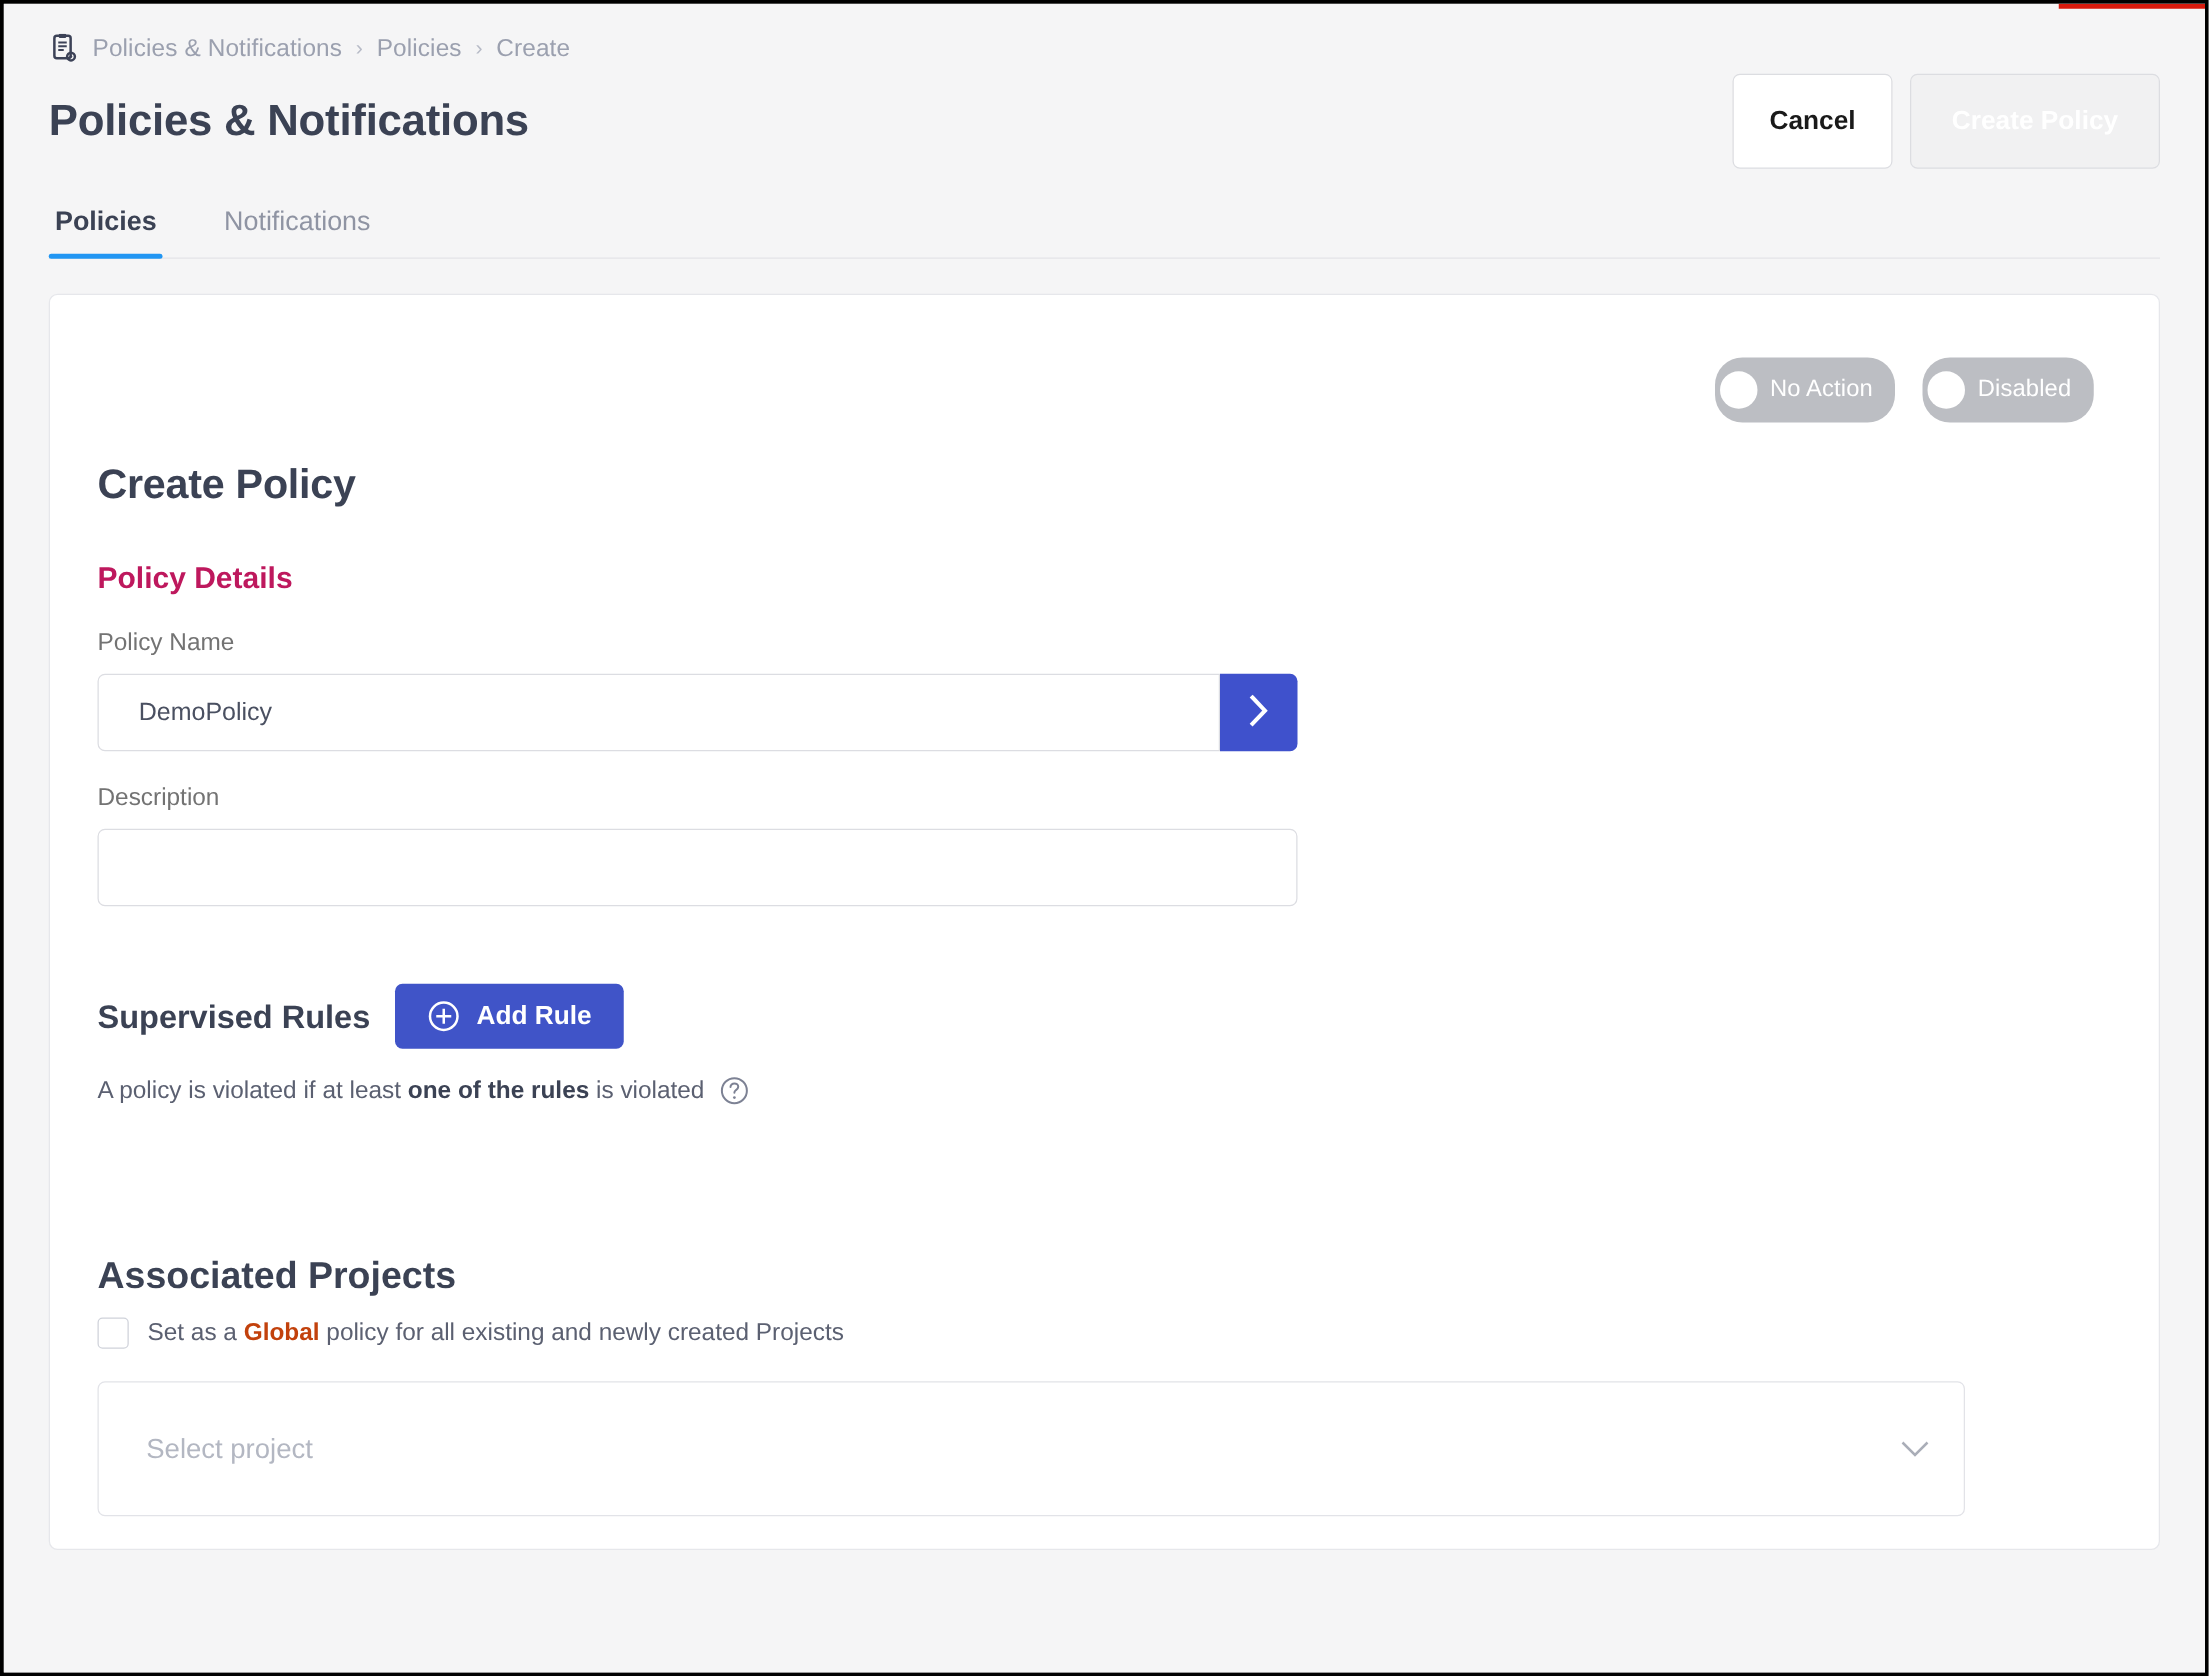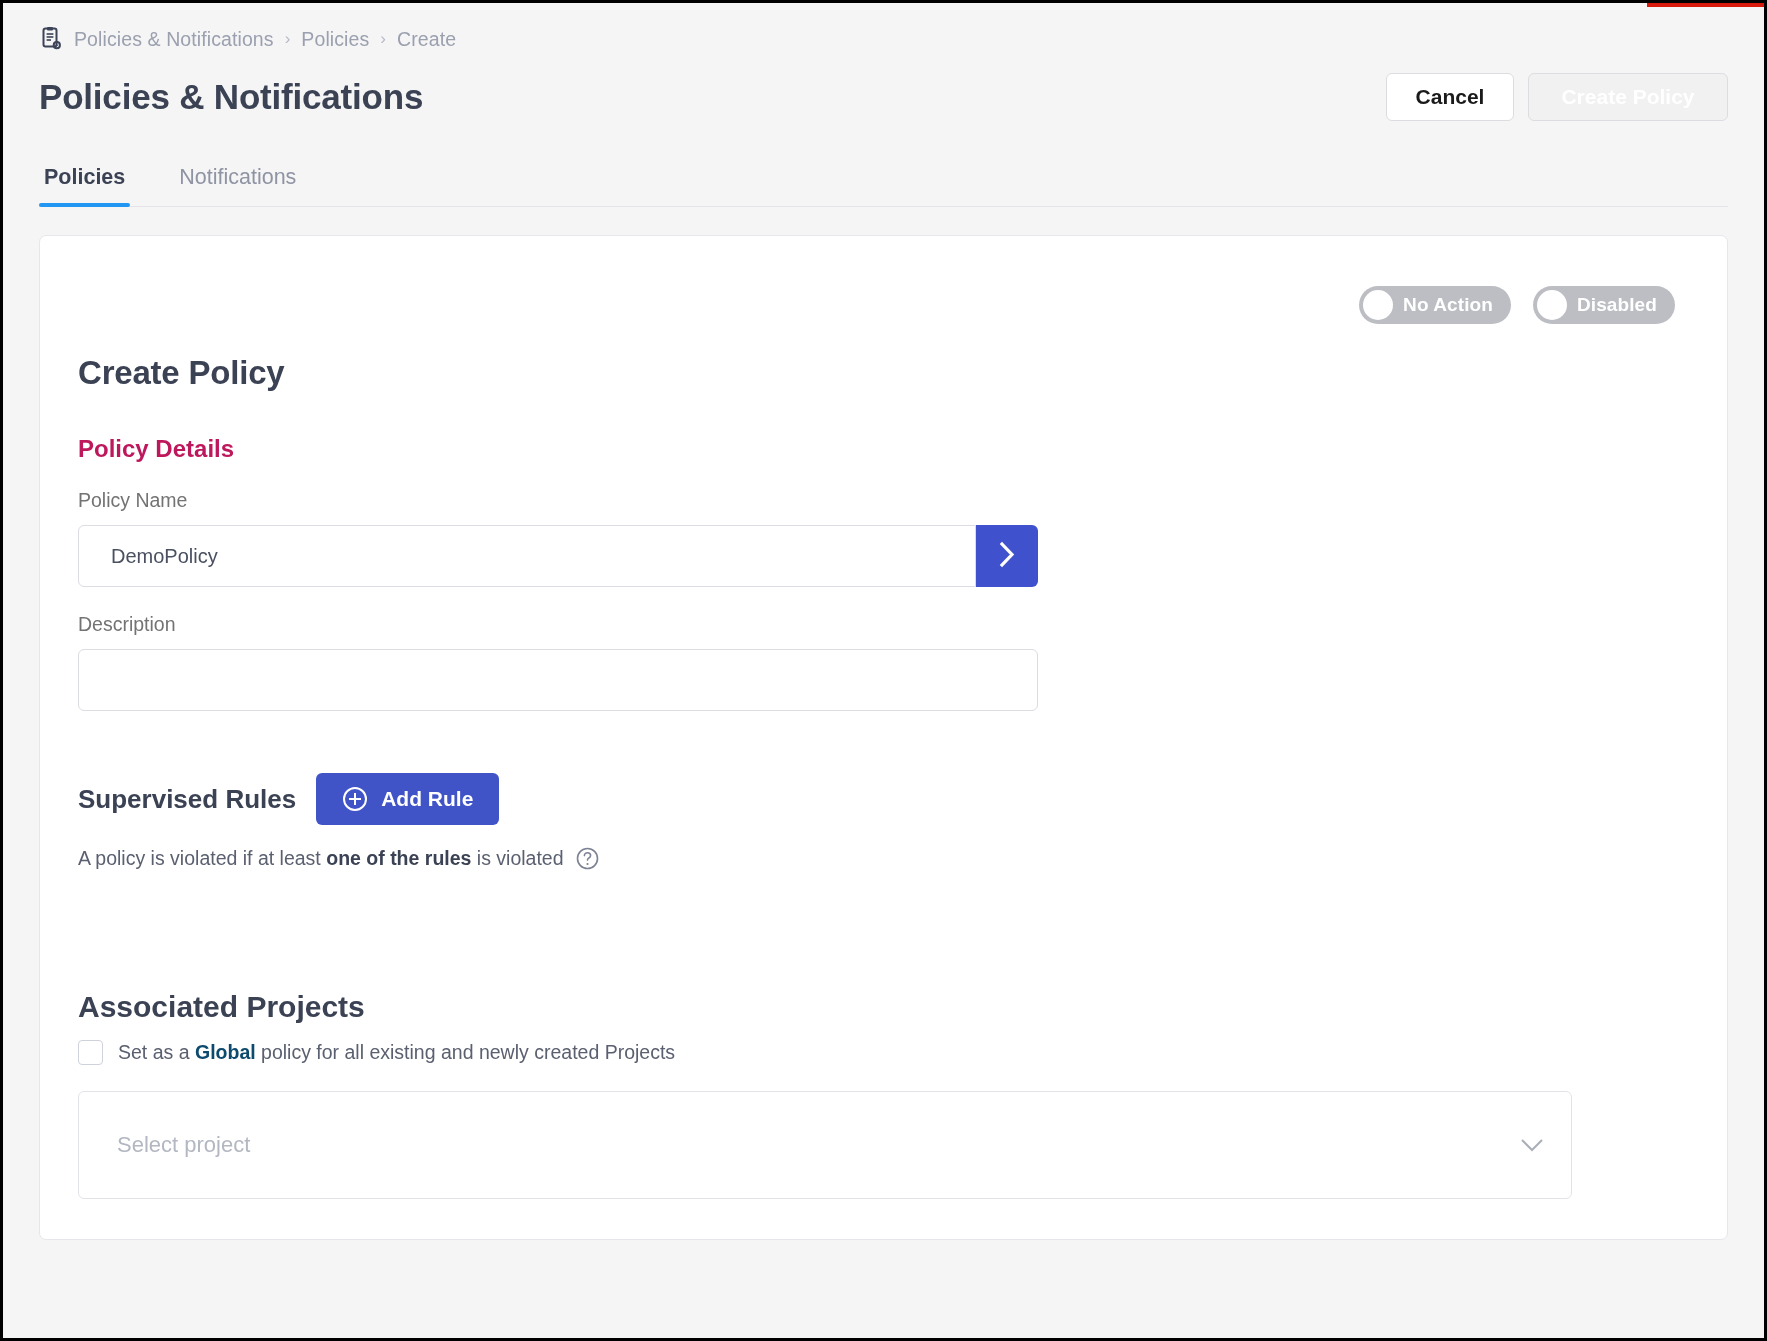--- a/index.html
+++ b/index.html
@@ -82,21 +82,21 @@
   .header-actions {
     display: flex;
     align-items: center;
     gap: 14px;
   }
   .btn {
     font-family: "Liberation Sans", sans-serif;
     font-size: 21px;
     font-weight: bold;
     border-radius: 6px;
-    height: 48px;
+    height: 76px;
     padding: 0 12px;
     cursor: pointer;
     white-space: nowrap;
   }
   .btn-cancel {
     background: #ffffff;
     border: 1px solid #dcdde1;
     color: #1a1a1a;
     min-width: 128px;
   }
@@ -154,25 +154,24 @@
     justify-content: flex-end;
     gap: 22px;
     padding-top: 16px;
     padding-right: 14px;
   }
   .toggle {
     display: inline-flex;
     align-items: center;
     background: #bcbec3;
     border-radius: 22px;
-    height: 38px;
+    height: 52px;
     padding: 0 18px 0 4px;
     cursor: pointer;
     gap: 10px;
-    font-weight: bold;
   }
   .toggle-knob {
     width: 30px;
     height: 30px;
     border-radius: 50%;
     background: #ffffff;
     flex: none;
   }
   .toggle-label {
     font-size: 19px;
@@ -318,21 +317,21 @@
     border: 1px solid #cfd2da;
     border-radius: 4px;
     background: #ffffff;
     cursor: pointer;
     flex: none;
   }
   .checkbox-label {
     font-size: 19.5px;
     color: #5b6071;
   }
-  .checkbox-label b { color: #0c4a6e; }
+  .checkbox-label b { color: #c2410c; }
 
   .select-box {
     margin-top: 26px;
     width: 1494px;
     height: 108px;
     border: 1px solid #e2e3e8;
     border-radius: 6px;
     background: #ffffff;
     display: flex;
     align-items: center;

